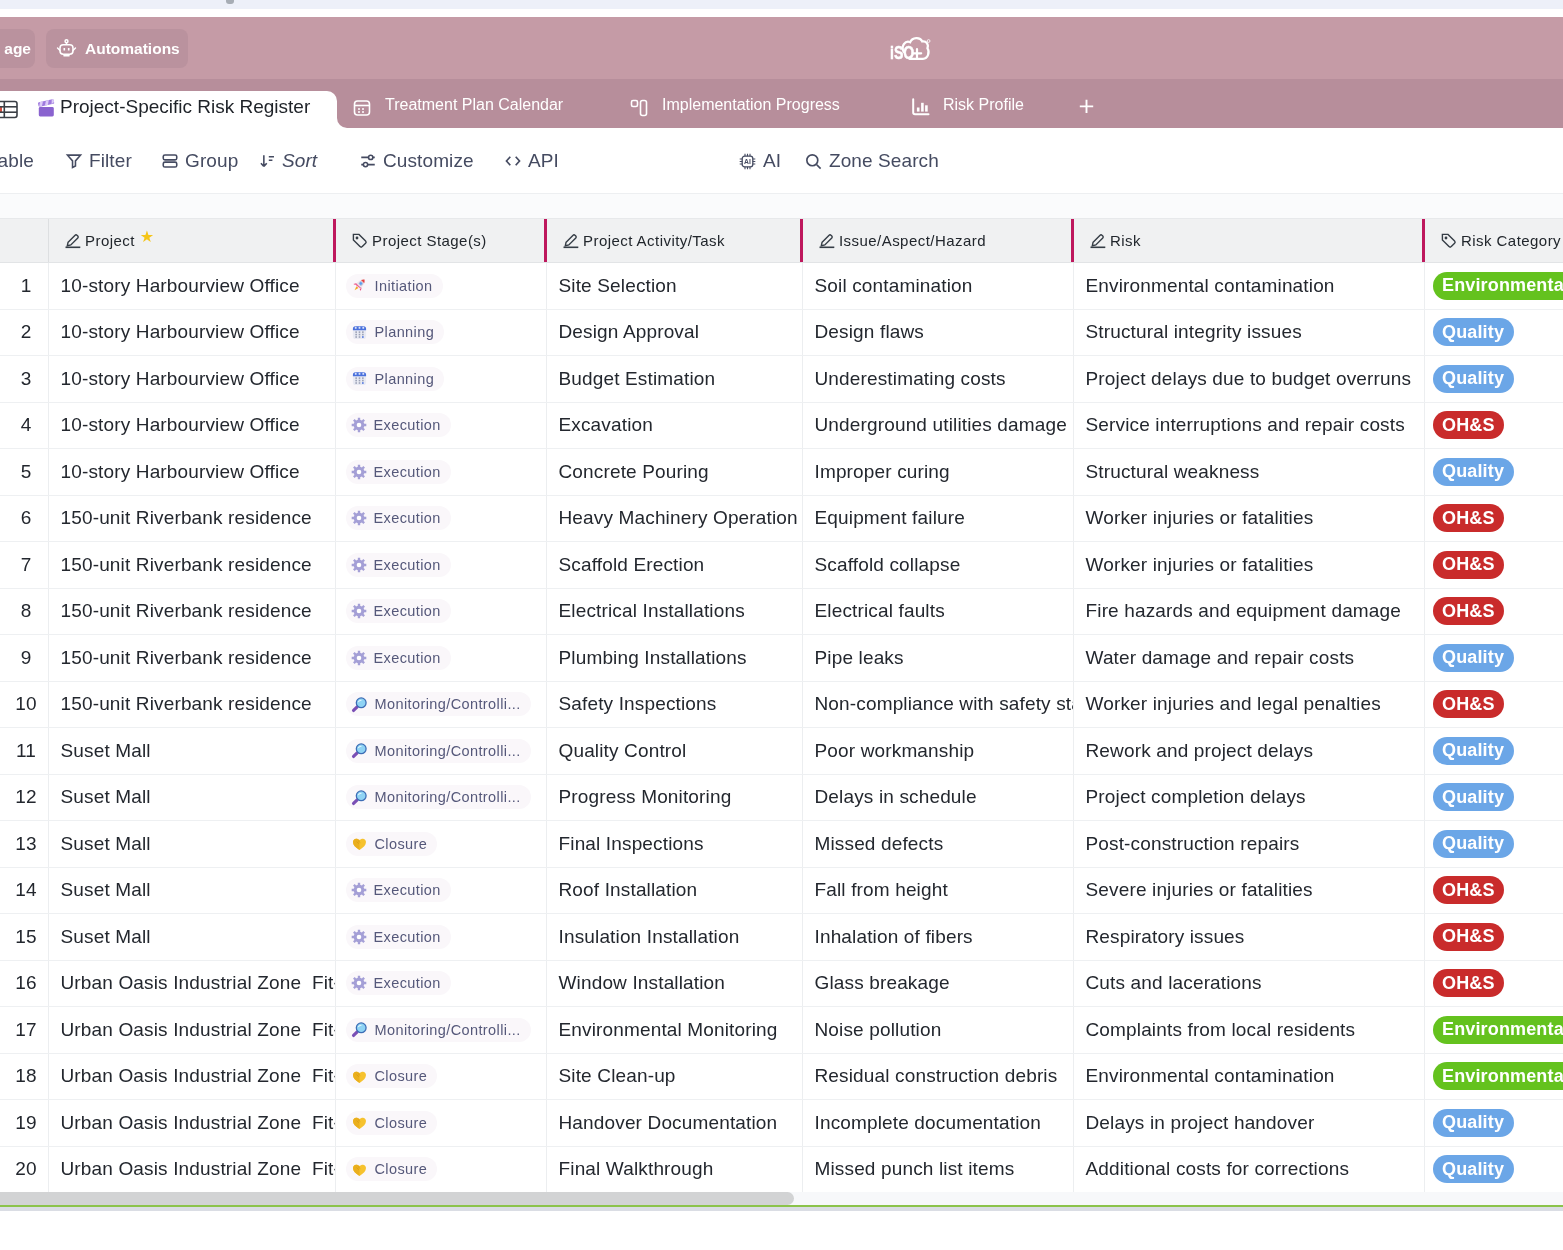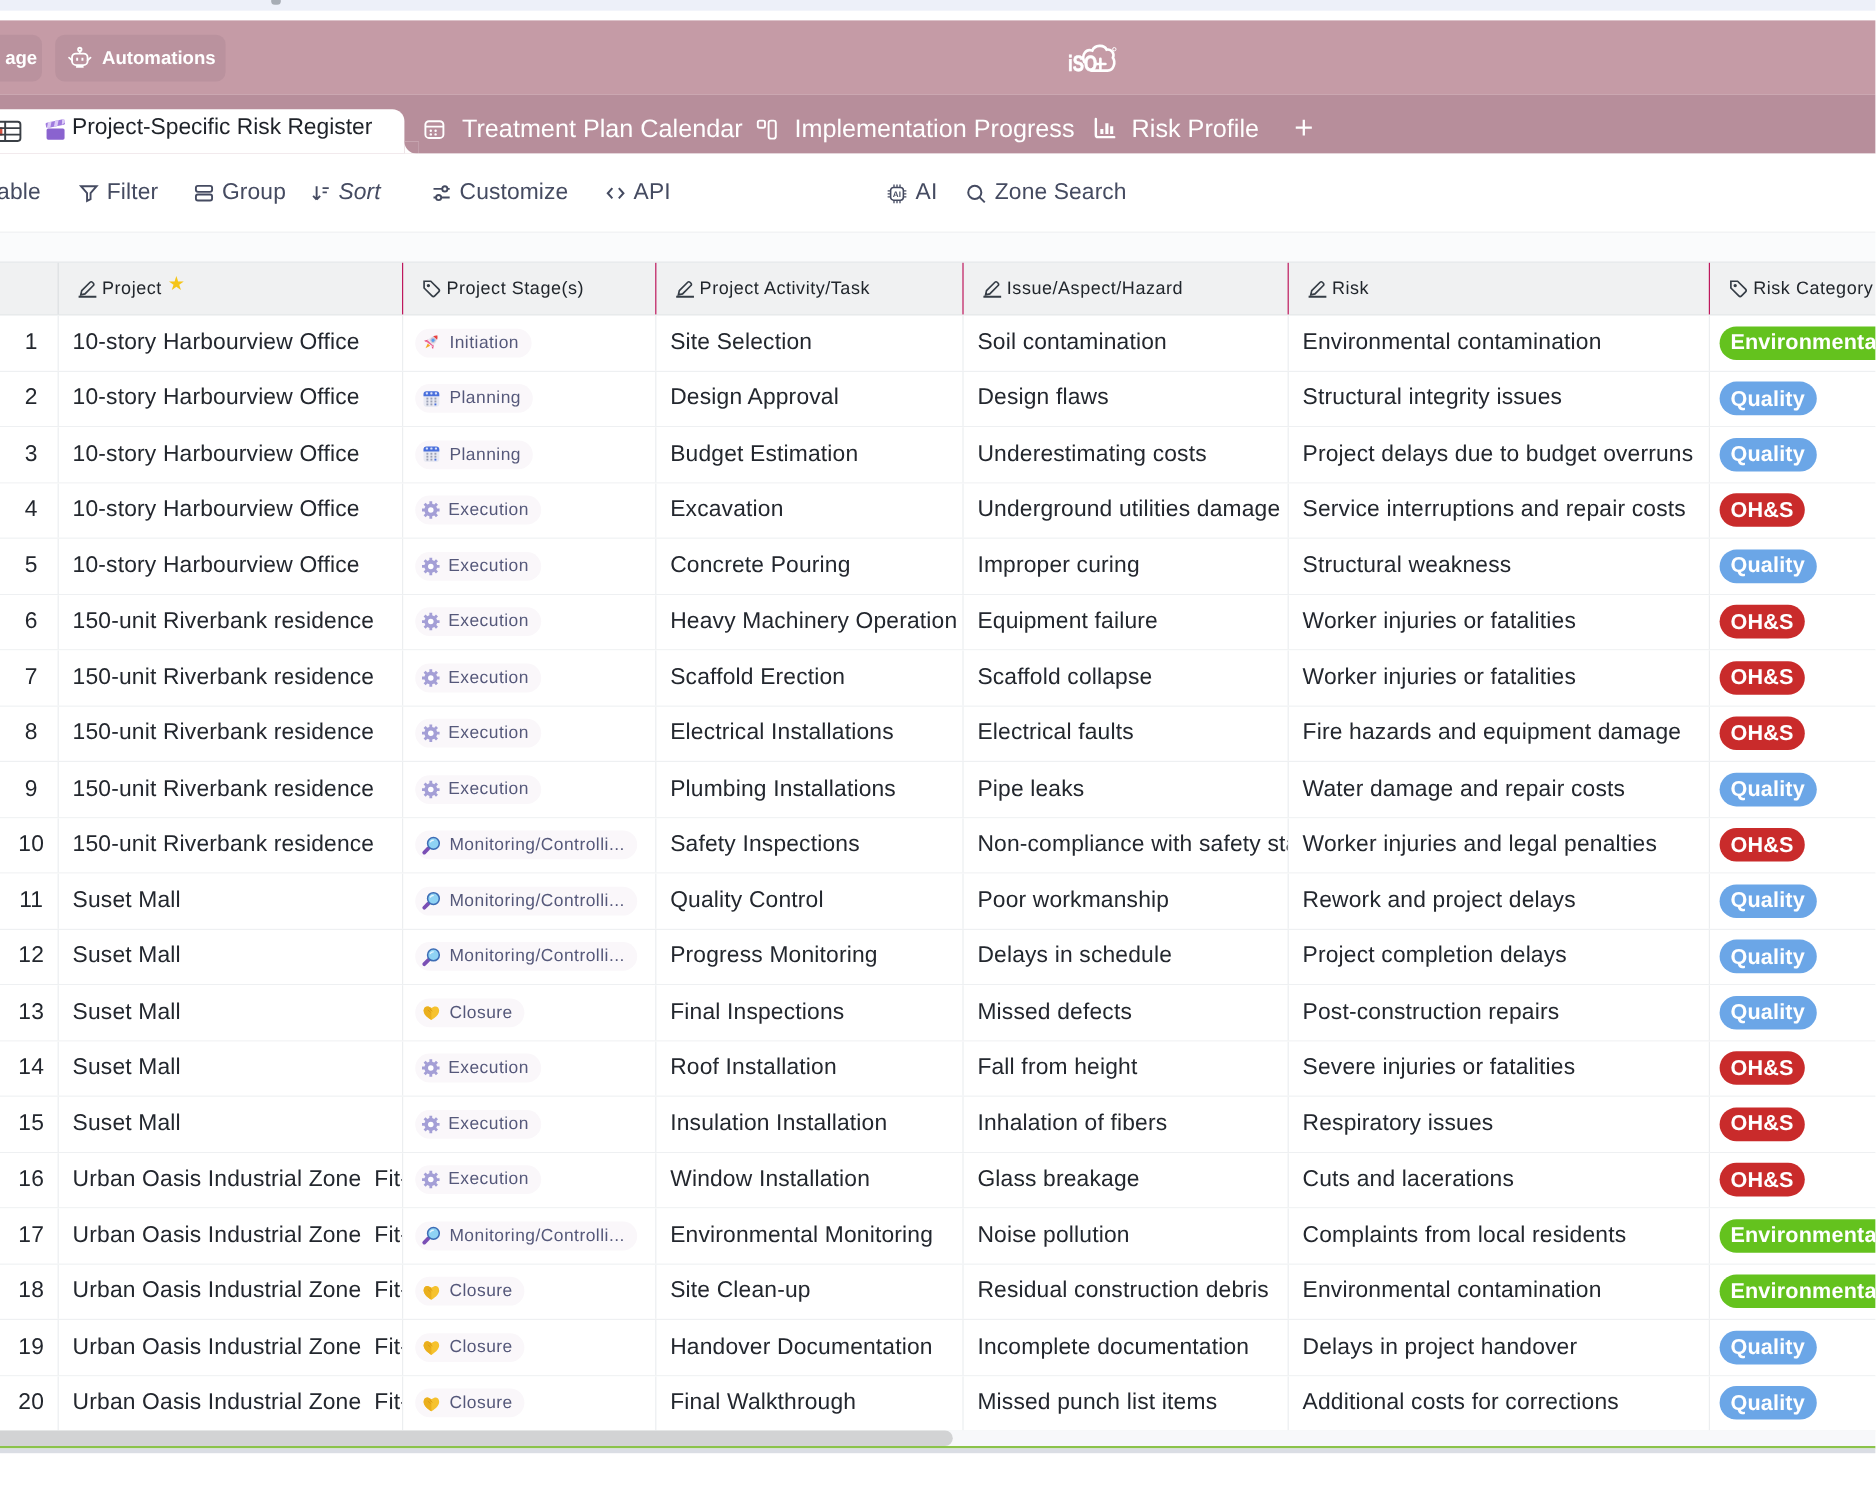--- a/index.html
+++ b/index.html
@@ -21,33 +21,33 @@
   .btn-age { left:-44px; width:79px; justify-content:flex-end; padding-right:4px; }
   .btn-auto { left:46px; width:142px; padding-left:10px; gap:8px; }
 
   .logo { left:886px; top:19px; }
 
   
   .whitetab { left:0; top:91px; width:337px; height:37px; background:#fff; border-top-right-radius:10px; }
   .tabicon1 { left:-3px; top:100px; }
   .clap { left:36px; top:99px; }
   .tabtxt-active { left:60px; top:96px; font-size:19px; color:#1e2228; font-weight:400; }
-  .itab { position:absolute; top:96px; color:#fff; font-size:21px; }
+  .itab { position:absolute; top:96px; color:#fff; font-size:16px; }
   .itabicon { position:absolute; top:98px; }
 
   
   .titem { position:absolute; top:149px; height:24px; display:flex; align-items:center; gap:6px;
            color:#454b61; font-size:19px; letter-spacing:0.1px; }
   .titem svg { flex:none; }
 
   
   .grid { left:0; top:218px; width:1563px; }
   .ghead { display:flex; height:45px; background:#f0f1f2; border-top:1px solid #e7e9eb; border-bottom:1px solid #e2e4e6; }
   .ghead .c { display:flex; align-items:center; gap:4px; color:#21262c; font-size:15px; letter-spacing:0.45px;
-              padding-left:15px; border-right:1px solid #be185d; height:100%; overflow:hidden; white-space:nowrap; }
+              padding-left:15px; border-right:3px solid #be185d; height:100%; overflow:hidden; white-space:nowrap; }
   .grow { display:flex; height:46.5px; background:#fff; border-bottom:1px solid #eef0f2; }
   .grow .c { display:flex; align-items:center; padding-left:11.5px; border-right:1px solid #eceef0;
              height:100%; overflow:hidden; white-space:nowrap; color:#23272e; font-size:19px; letter-spacing:0.15px; }
   .c0 { width:49px; justify-content:center; padding-left:4px !important; color:#33373d; font-size:19px; }
   .c1 { width:287px; }
   .c2 { width:211px; }
   .c3 { width:256px; }
   .c4 { width:271px; }
   .c5 { width:351px; }
   .c6 { width:138px; border-right:none !important;text-align:right; }

